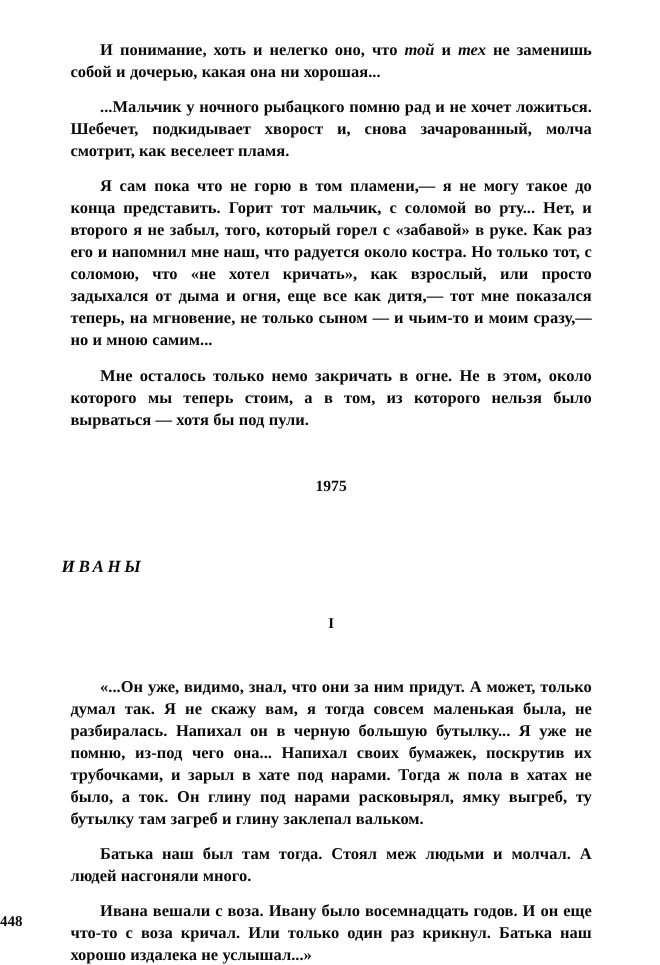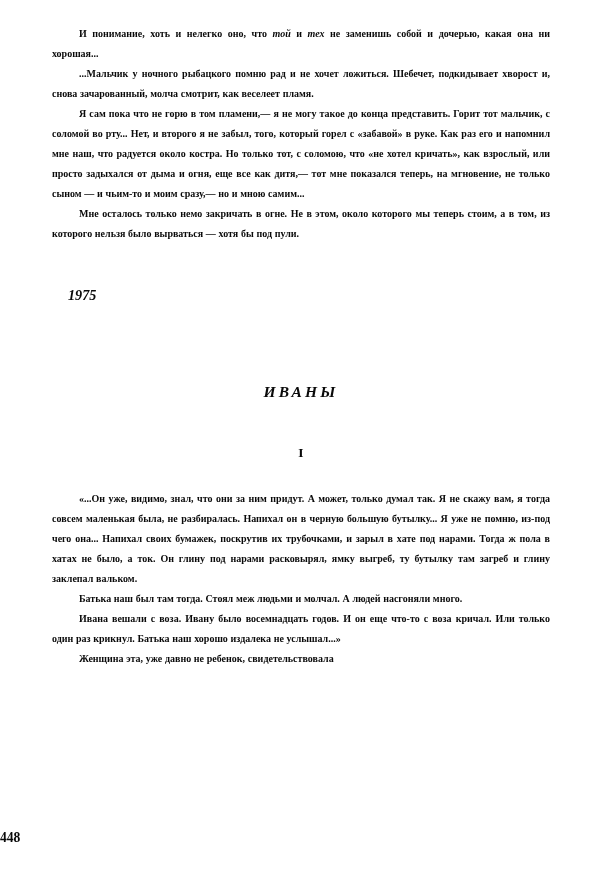--- a/index.html
+++ b/index.html
@@ -25,53 +25,51 @@
   }
 
   .text-column {
     position: absolute;
     left: 52px;
     top: 24px;
     width: 498px;
   }
 
   p.para {
-    margin: 0;
+    margin: 12px;
     padding: 0;
-    font-size: 10px;
+    font-size: 15px;
     line-height: 20.0px;
     text-align: justify;
     text-indent: 27px;
     font-weight: 700;
     letter-spacing: 0.0px;
     word-spacing: 0.2px;
     -webkit-font-smoothing: none;
   }
 
   p.para em {
     font-style: italic;
     font-weight: 700;
   }
 
   .date-line {
-    margin: 16px;
+    margin: 3px;
     padding: 0;
     font-size: 14.2px;
     line-height: 20px;
-    font-style: italic;
     font-weight: 700;
     text-indent: 0;
-    text-align: left;
+    text-align: center;
   }
   .spacer-before-date { height: 25px; }
 
   .story-title {
-    margin: 14px;
+    margin: 4px;
     padding: 0;
-    text-align: center;
     font-style: italic;
     font-weight: 700;
     font-size: 15.5px;
     letter-spacing: 3.2px;
     line-height: 20px;
     text-indent: 0;
   }
 
   .section-number {
     margin: 0;

